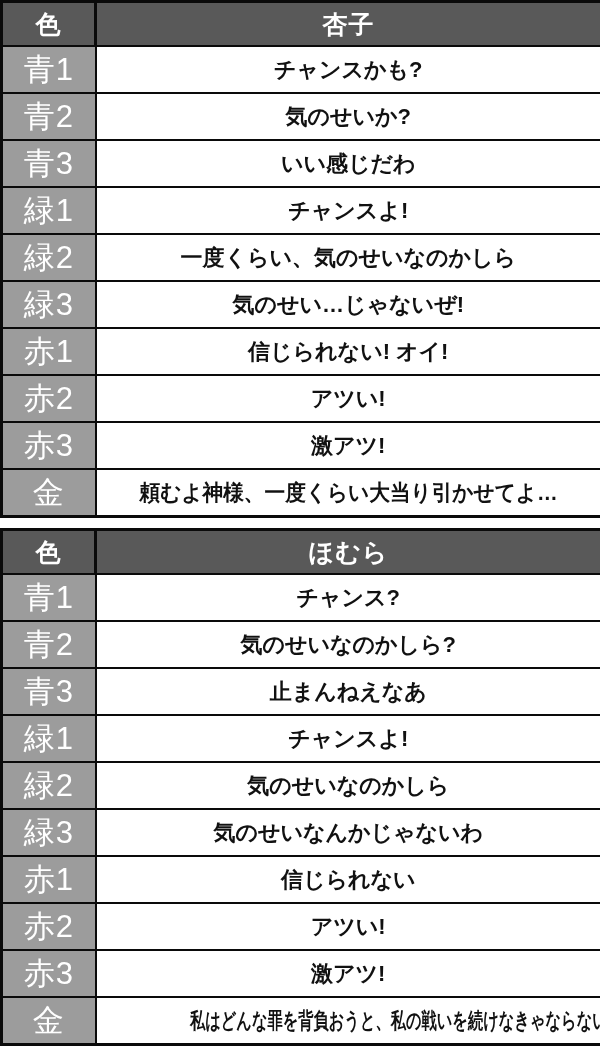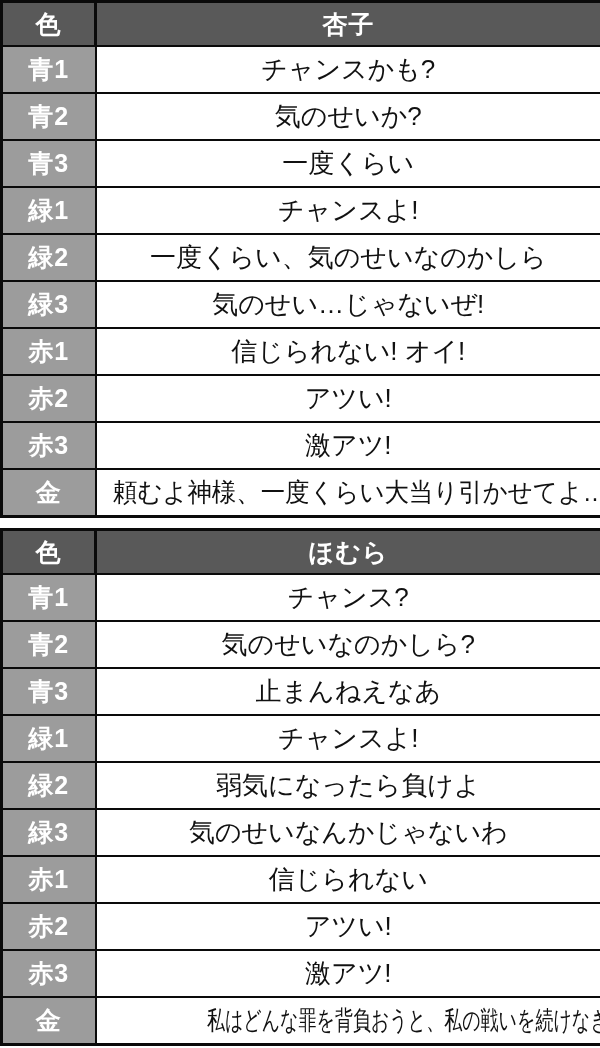--- a/index.html
+++ b/index.html
@@ -36,32 +36,32 @@
     background: var(--header-bg, #595959);
     color: var(--header-text, #ffffff);
     font-size: 25px;
     font-weight: bold;
     height: 42px;
     letter-spacing: 1px;
   }
   td.label-cell {
     background: var(--label-bg, #9c9c9c);
     color: var(--label-text, #ffffff);
-    font-size: 25px;
-    font-weight: bold;
+    font-size: 31px;
+    font-weight: normal;
     height: 45px;
     letter-spacing: 1px;
     border-right-width: 3px;
   }
   th.header-cell.corner { border-right-width: 3px; }
   td.text-cell {
     background: var(--cell-bg, #ffffff);
     color: var(--cell-text, #111111);
-    font-size: 26px;
-    font-weight: normal;
+    font-size: 22px;
+    font-weight: bold;
     height: 45px;
   }
   td.text-cell .fit {
     display: inline-block;
     transform-origin: 50% 50%;
     white-space: nowrap;
   }
 </style>
 </head>
 <body>
@@ -83,21 +83,21 @@
         <tr>
           <td class="label-cell">青1</td>
           <td class="text-cell"><span class="fit">チャンスかも?</span></td>
         </tr>
         <tr>
           <td class="label-cell">青2</td>
           <td class="text-cell"><span class="fit">気のせいか?</span></td>
         </tr>
         <tr>
           <td class="label-cell">青3</td>
-          <td class="text-cell"><span class="fit">一度くらい</span></td>
+          <td class="text-cell"><span class="fit">いい感じだわ</span></td>
         </tr>
         <tr>
           <td class="label-cell">緑1</td>
           <td class="text-cell"><span class="fit">チャンスよ!</span></td>
         </tr>
         <tr>
           <td class="label-cell">緑2</td>
           <td class="text-cell"><span class="fit">一度くらい、気のせいなのかしら</span></td>
         </tr>
         <tr>
@@ -146,21 +146,21 @@
         <tr>
           <td class="label-cell">青3</td>
           <td class="text-cell"><span class="fit">止まんねえなあ</span></td>
         </tr>
         <tr>
           <td class="label-cell">緑1</td>
           <td class="text-cell"><span class="fit">チャンスよ!</span></td>
         </tr>
         <tr>
           <td class="label-cell">緑2</td>
-          <td class="text-cell"><span class="fit">弱気になったら負けよ</span></td>
+          <td class="text-cell"><span class="fit">気のせいなのかしら</span></td>
         </tr>
         <tr>
           <td class="label-cell">緑3</td>
           <td class="text-cell"><span class="fit">気のせいなんかじゃないわ</span></td>
         </tr>
         <tr>
           <td class="label-cell">赤1</td>
           <td class="text-cell"><span class="fit">信じられない</span></td>
         </tr>
         <tr>

